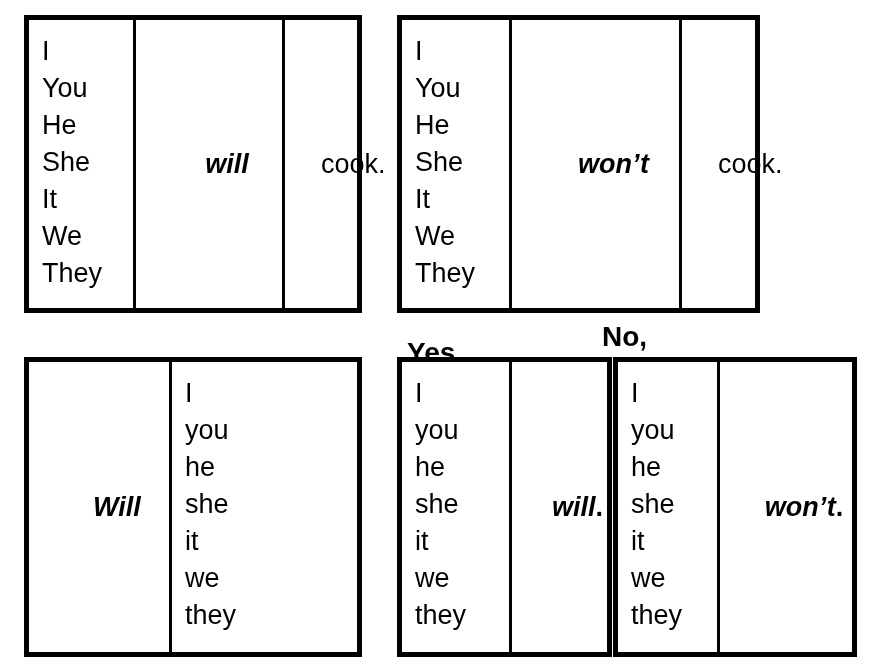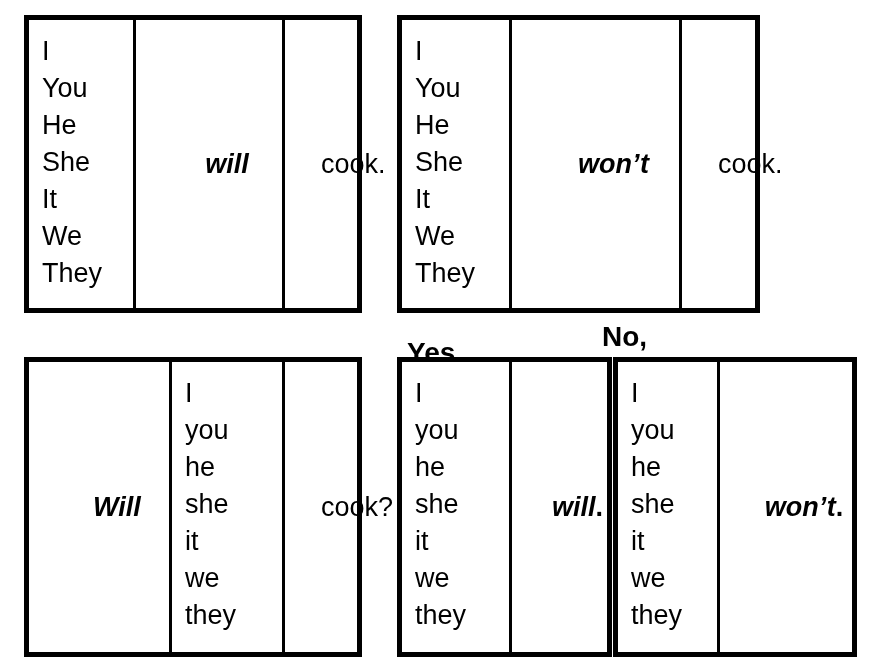--- a/index.html
+++ b/index.html
@@ -115,23 +115,20 @@
 </div>
 
 <div class="answer-label" id="yes-label">Yes,</div>
 <div class="answer-label" id="no-label">No,</div>
 
 <div class="grammar-table" id="table-question">
   <div class="cell col-1 center-cell">
     <span class="verb">Will</span>
   </div>
   <div class="cell col-2 pronoun-cell"><div>I</div><div>you</div><div>he</div><div>she</div><div>it</div><div>we</div><div>they</div></div>
-  <div class="cell col-3 center-cell">
-    <span class="complement">cook?</span>
-  </div>
 </div>
 
 <div class="grammar-table" id="table-short-yes">
   <div class="cell col-1 pronoun-cell"><div>I</div><div>you</div><div>he</div><div>she</div><div>it</div><div>we</div><div>they</div></div>
   <div class="cell col-2 center-cell">
     <span class="verb">will</span>
       <span class="punct">.</span>
   </div>
 </div>
 

